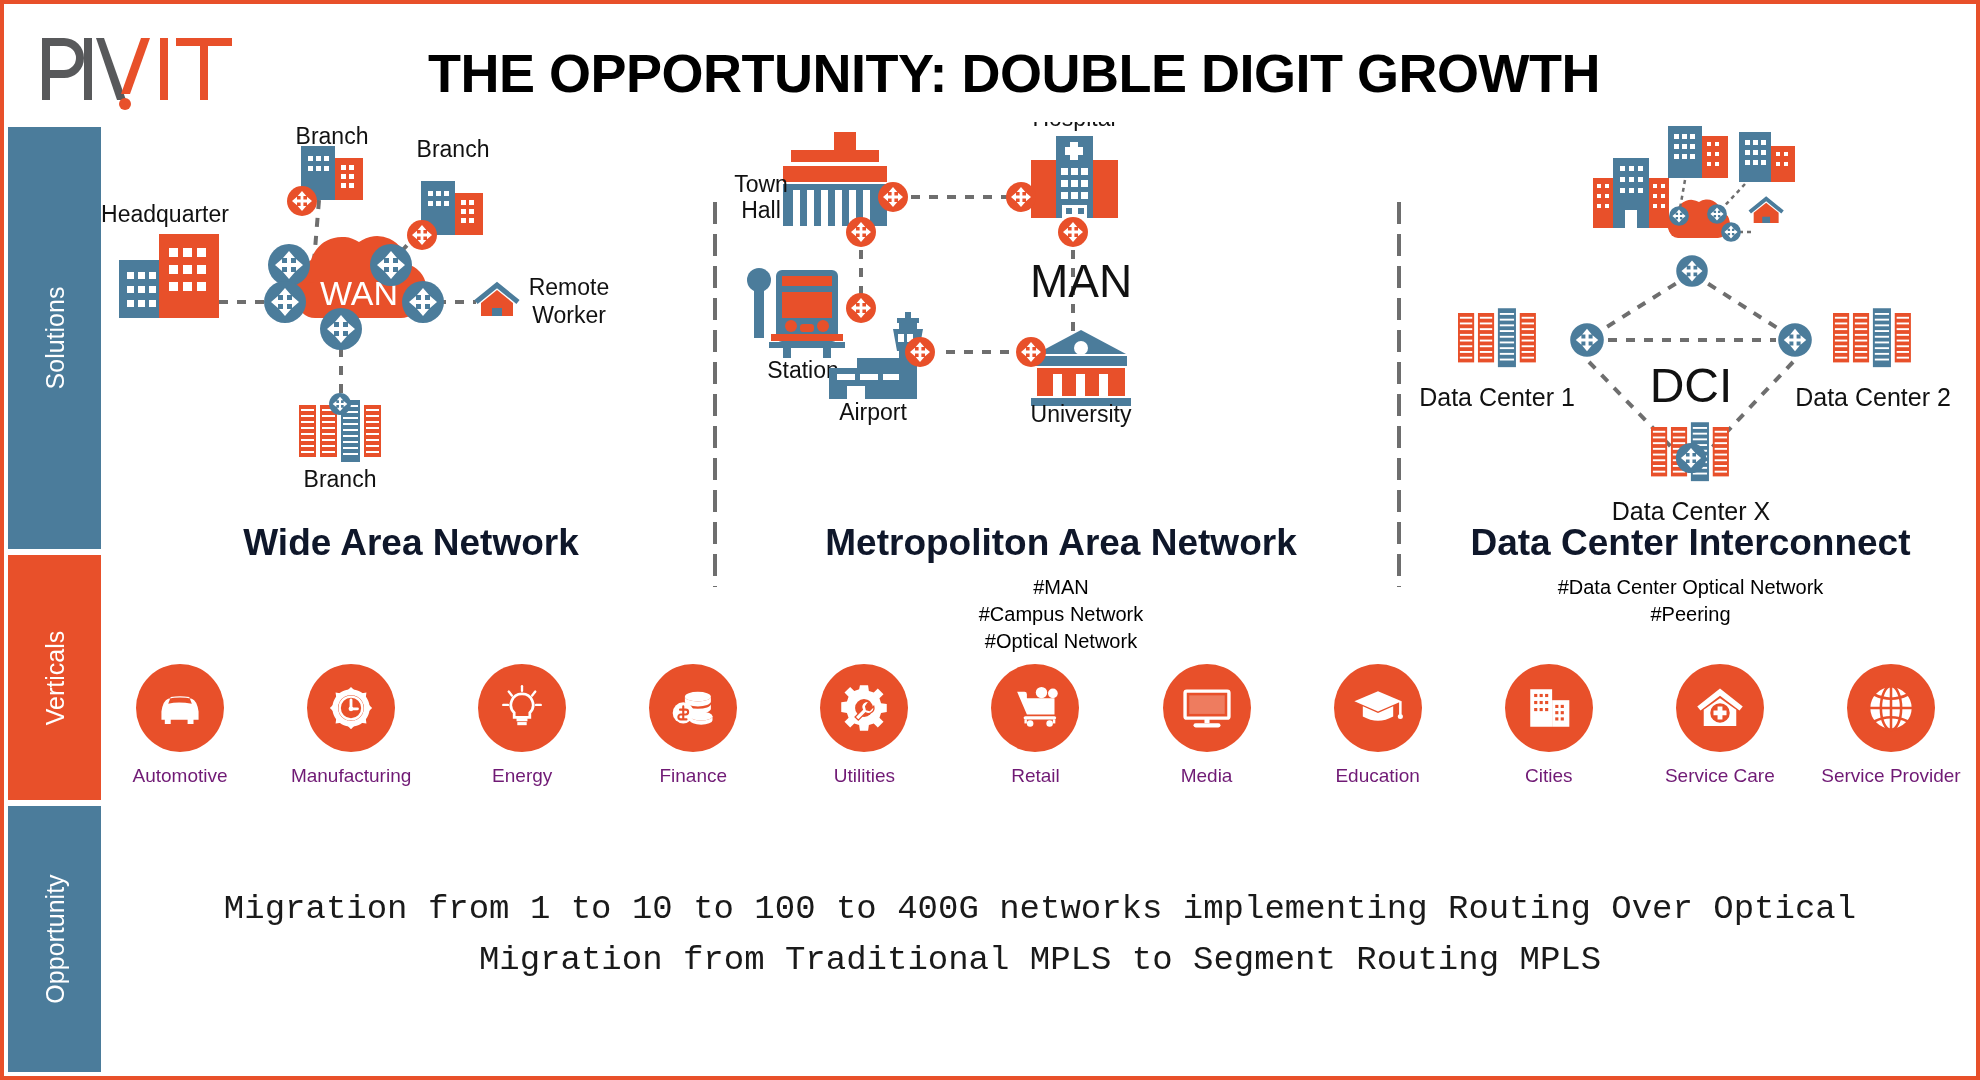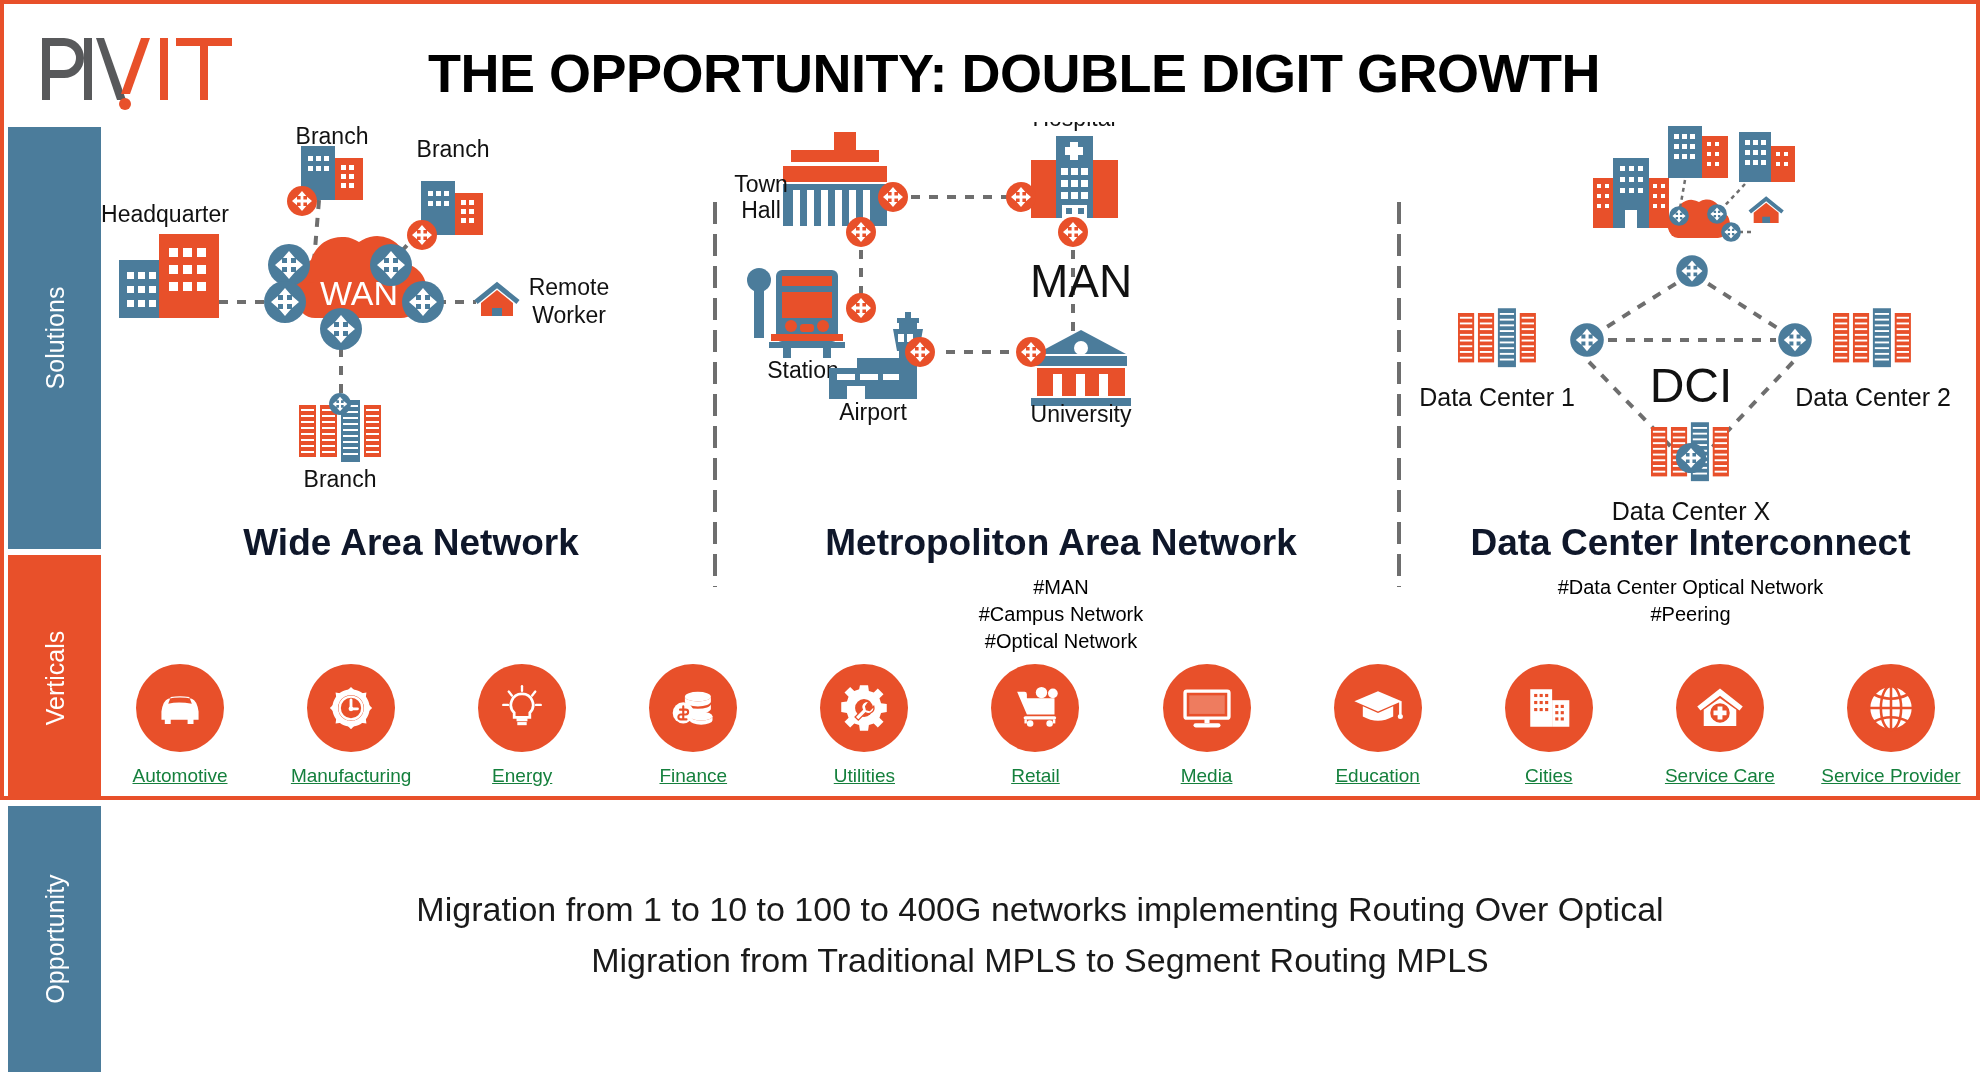--- a/index.html
+++ b/index.html
@@ -4,21 +4,21 @@
 <style>
   * { box-sizing: border-box; margin: 0; padding: 0; }
   html, body {
     width: 1980px; height: 1080px;
     background: #ffffff;
     font-family: "Liberation Sans", sans-serif;
     overflow: hidden;
   }
   #page {
     position: relative;
-    width: 1980px; height: 800px;
+    width: 1980px; height: 1080px;
     background: #ffffff;
     border: 4px solid #E8502A;
   }
 
   
   .logo {
     position: absolute; left: 34px; top: 28px;
     width: 200px; height: 78px;
   }
   .title {
@@ -79,29 +79,28 @@
     padding: 0 12px;
   }
   .vert {
     display: flex; flex-direction: column; align-items: center; width: 134px;
   }
   .vert-circle {
     width: 88px; height: 88px; border-radius: 50%; background: #E8502A;
     display: flex; align-items: center; justify-content: center;
   }
   .vert-label {
-    margin-top: 13px; font-size: 19px; color: #15803d; white-space: nowrap;
+    margin-top: 13px; font-size: 19px; color: #701a75; white-space: nowrap;
     text-align: center;
-    text-decoration: underline;
   }
 
   
   .footer {
     position: absolute; left: 120px; right: 20px; top: 880px;
-    text-align: center; font-size: 34px; line-height: 51px; color: #1a1a1a;
+    text-align: center; font-size: 34px; line-height: 51px; color: #1a1a1a; font-family: Liberation Mono, monospace;
   }
 
   
   svg text { font-family: "Liberation Sans", sans-serif; }
 </style>
 </head>
 <body>
 
 <div id="page">
 

